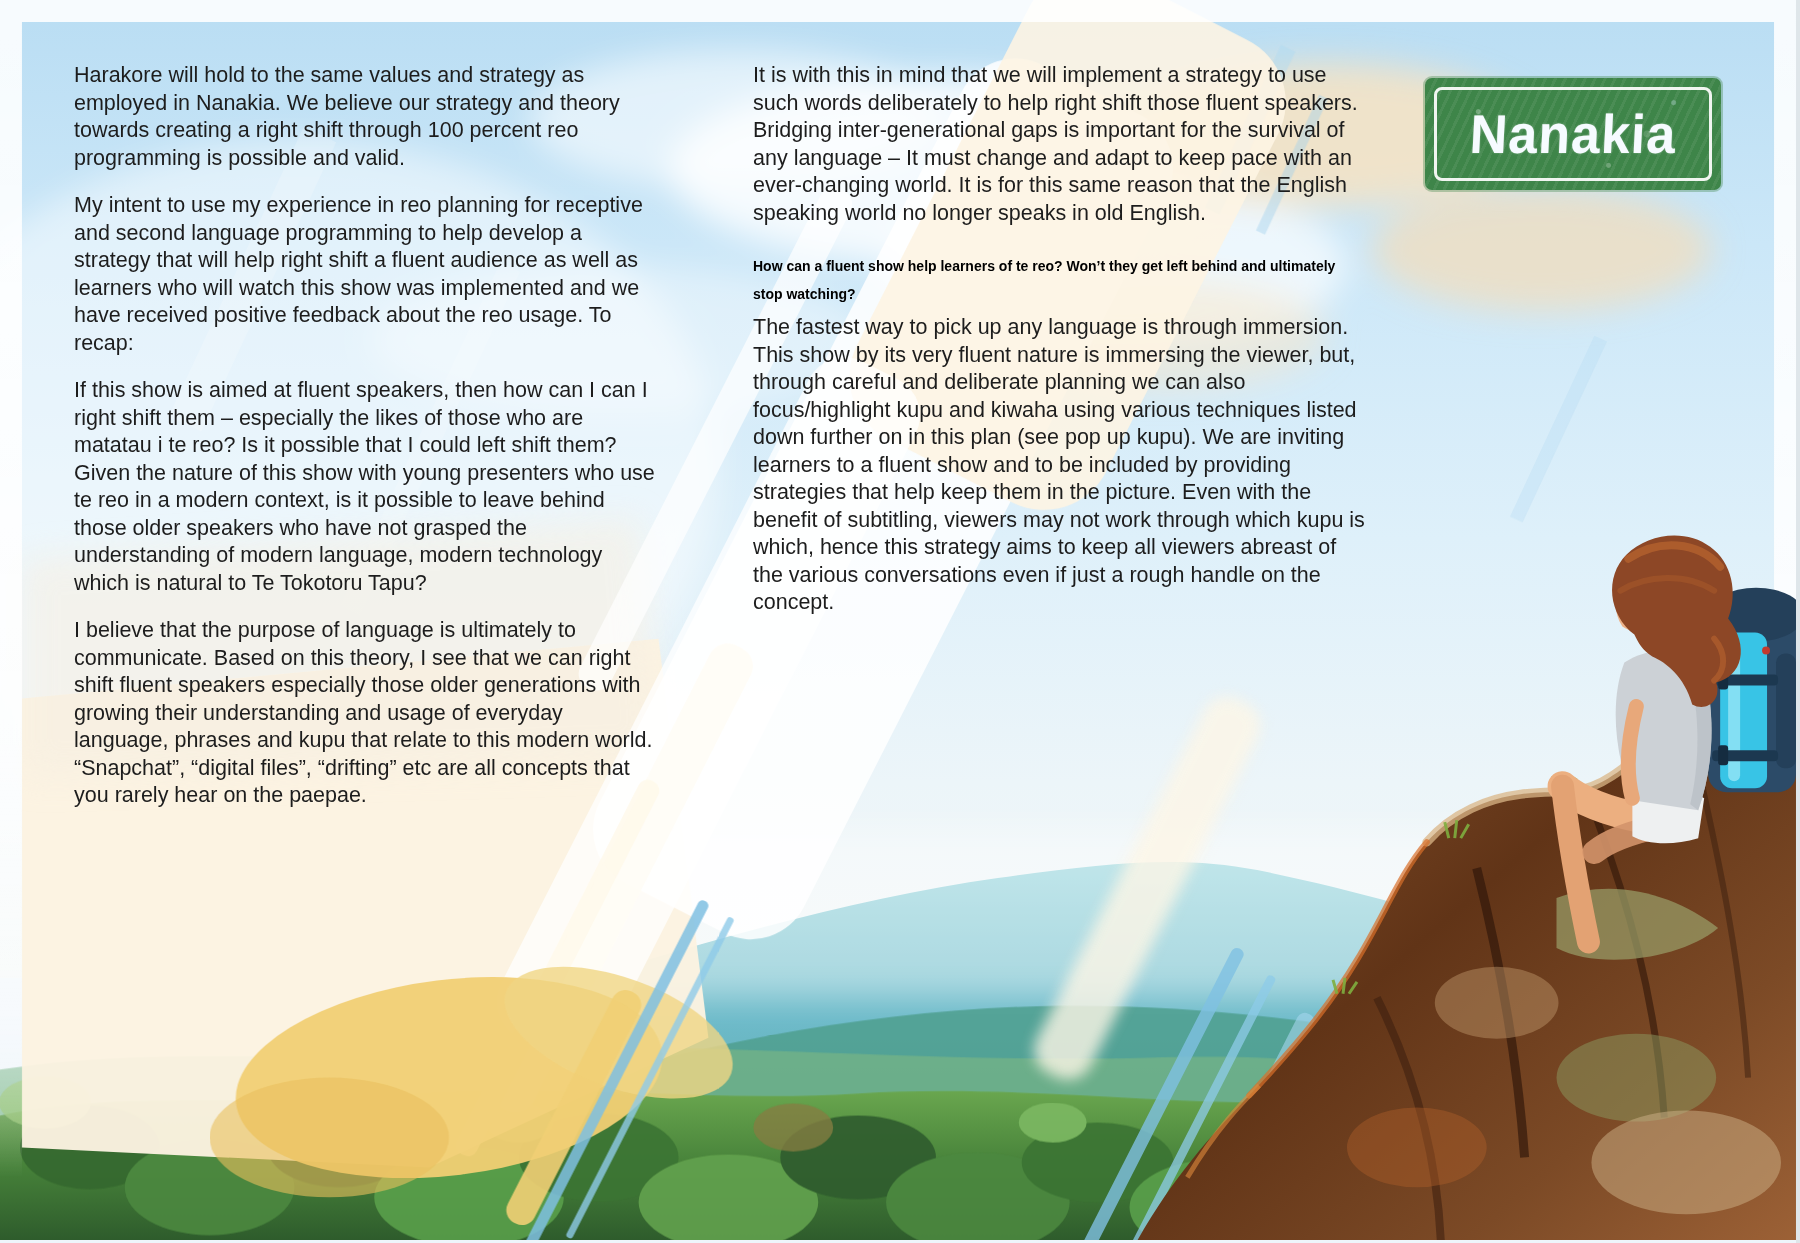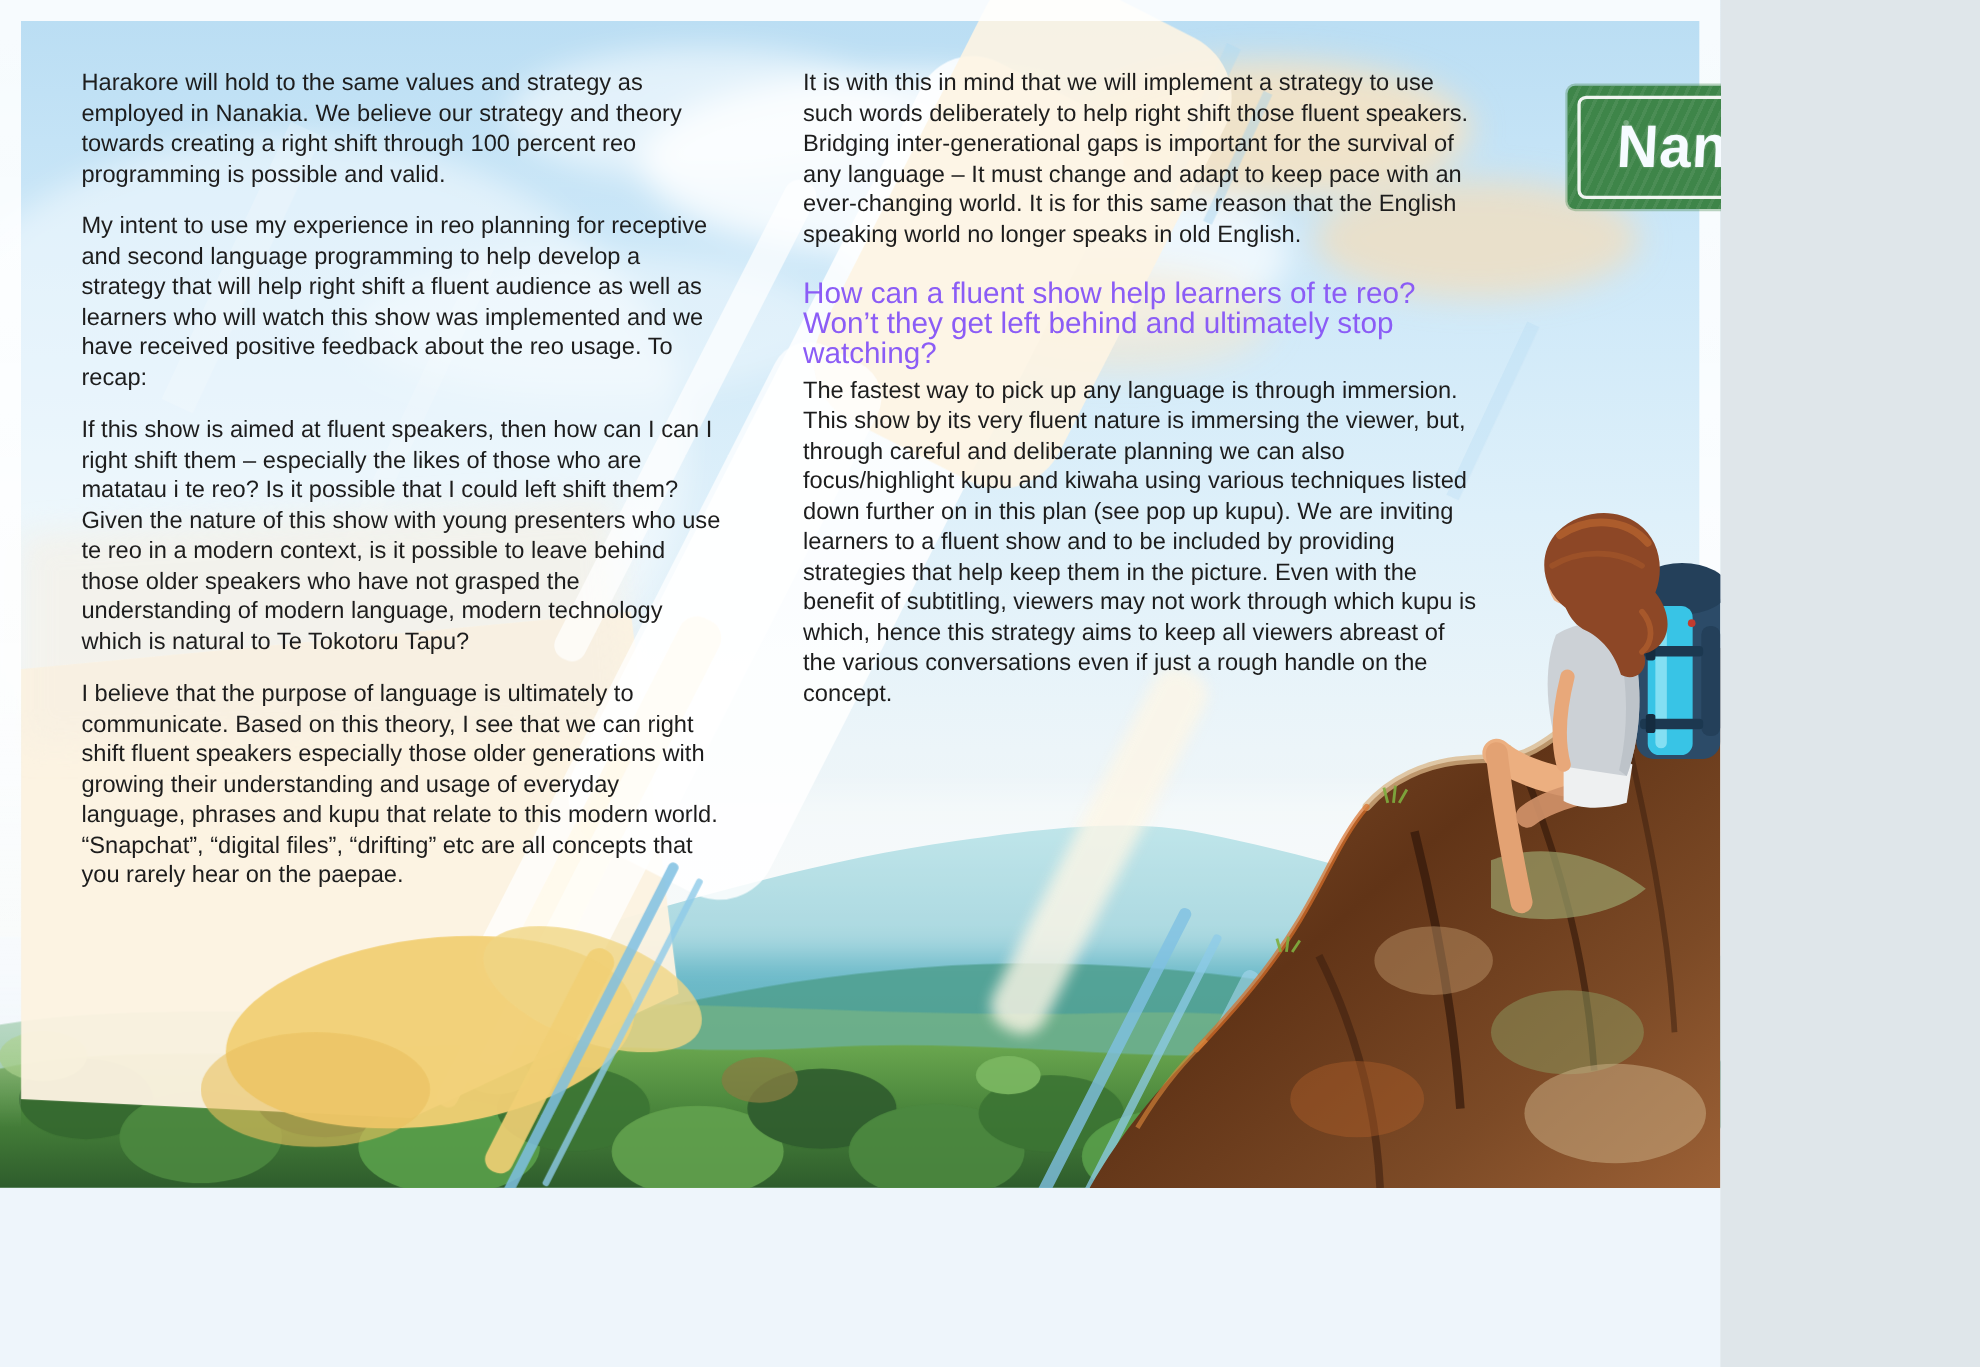--- a/index.html
+++ b/index.html
@@ -1,29 +1,29 @@
 <!DOCTYPE html>
 <html><head>
 <meta charset="utf-8">
 <style>
   html,body{margin:0;padding:0;background:#dfe6ea;}
   .page{
-    position:relative;width:1564px;height:1243px;overflow:hidden;
+    position:relative;width:1796px;height:1243px;overflow:hidden;
     font-family:"Liberation Sans",sans-serif;background:#eef5fb;
   }
   .bg{position:absolute;inset:0;}
   
   .col{position:absolute;color:#1d1d1d;font-size:21.5px;line-height:27.5px;}
   .col-left{left:74px;top:62px;width:582px;}
-  .col-right{left:730px;top:62px;width:614px;}
+  .col-right{left:753px;top:62px;width:614px;}
   .col p{margin:0 0 20px 0;}
   .col p.gap-after{}
   .col h2{
-    margin:34px 0 8px 0;font-size:27px;line-height:27.5px;
-    font-weight:normal;color:#8b5cf6;
+    margin:34px 0 8px 0;font-size:14px;line-height:27.5px;
+    font-weight:bold;color:#000000;
   }
   .col-right h2{margin-top:26px;margin-bottom:6px;}
   
   .logo-stamp{
     position:absolute;left:1425px;top:78px;width:296px;height:112px;
     background:#3e8549;border-radius:7px;
     box-shadow:0 0 0 2px rgba(62,133,73,.35);
     display:flex;align-items:center;justify-content:center;
   }
   .logo-stamp::before{

